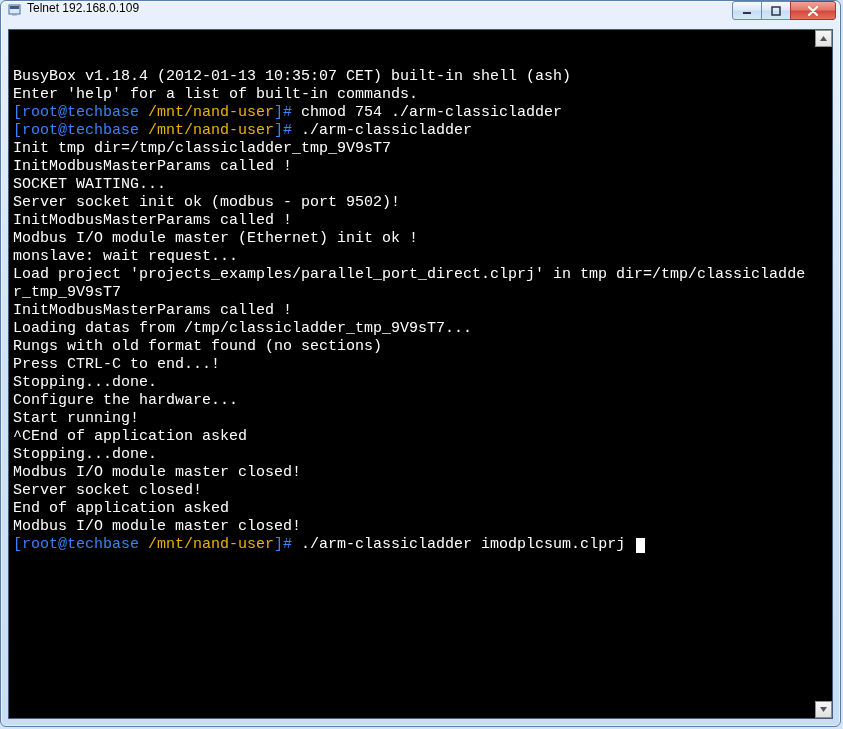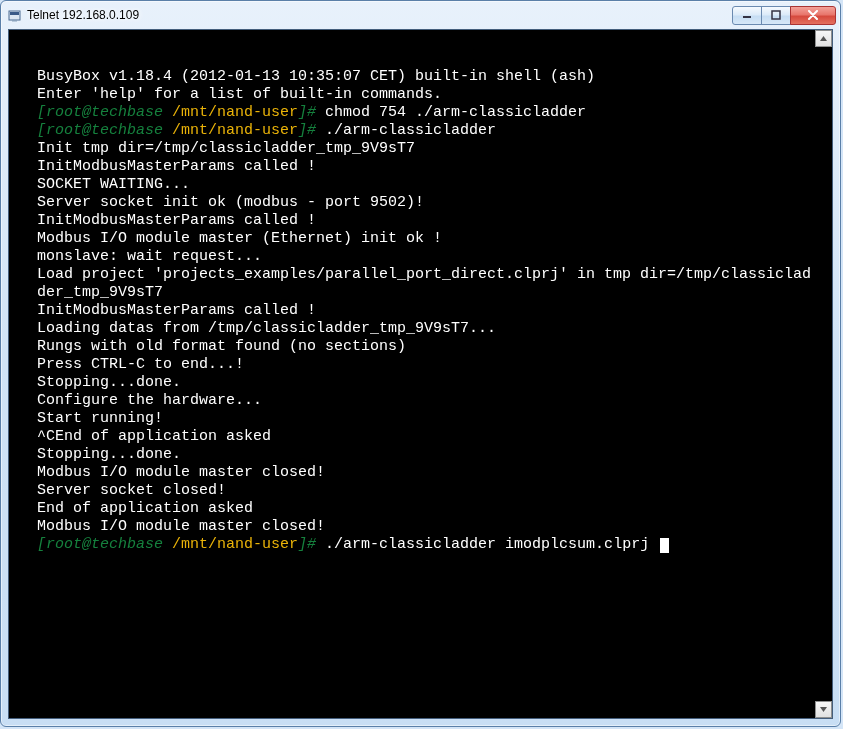--- a/index.html
+++ b/index.html
@@ -19,21 +19,21 @@
     height: 727px;
     border: 1px solid #5a7fa8;
     border-radius: 6px;
     background: linear-gradient(to bottom, #e8f1fb 0%, #d0e3f6 50%, #c8def4 100%);
     box-shadow: 0 0 0 1px rgba(255,255,255,0.5) inset;
     box-sizing: border-box;
   }
   .titlebar {
     height: 28px;
     display: flex;
-    align-items: center;
+    align-items: flex-start;
     padding: 0 4px 0 6px;
     border-radius: 11px;
   }
   .titlebar .app-icon {
     width: 16px;
     height: 16px;
     margin-right: 4px;
     display: inline-flex;
     align-items: center;
     justify-content: center;
@@ -120,22 +120,22 @@
   .sb-btn.up { position: absolute; top: 0; }
   .sb-btn.down { position: absolute; bottom: 0; }
   .sb-track {
     position: absolute;
     top: 17px;
     bottom: 17px;
     left: 0;
     right: 0;
     background: #000;
   }
-  .term-line { white-space: pre-wrap; word-break: break-all; margin-left: 24px; }
-  .prompt-user { color: #15803d; font-style: italic; }
+  .term-line { white-space: pre-wrap; word-break: break-all; }
+  .prompt-user { color: #3b82f6; }
   .prompt-path { color: #eab308; }
   .cursor {
     display: inline-block;
     width: 9px;
     height: 15px;
     background: #fff;
     vertical-align: text-bottom;
     margin-left: 2px;
   }
 </style>

